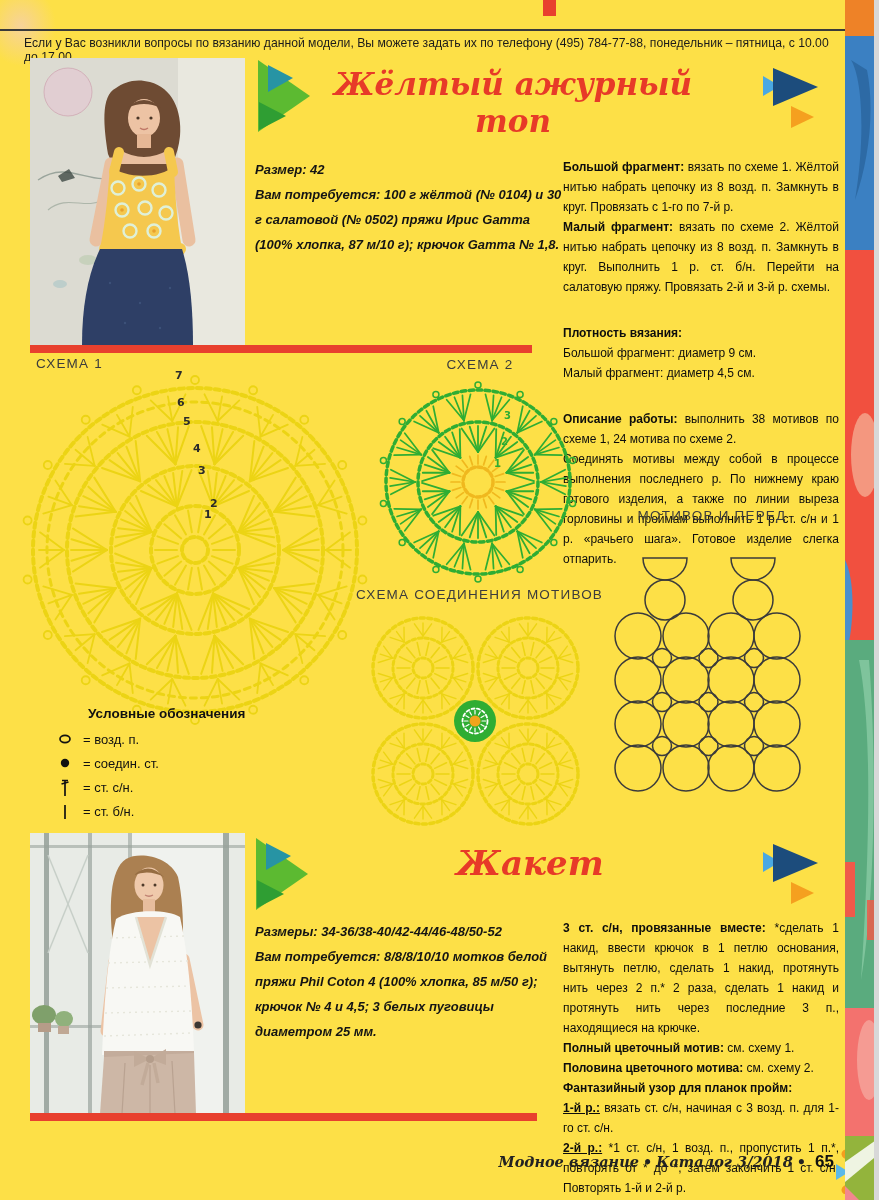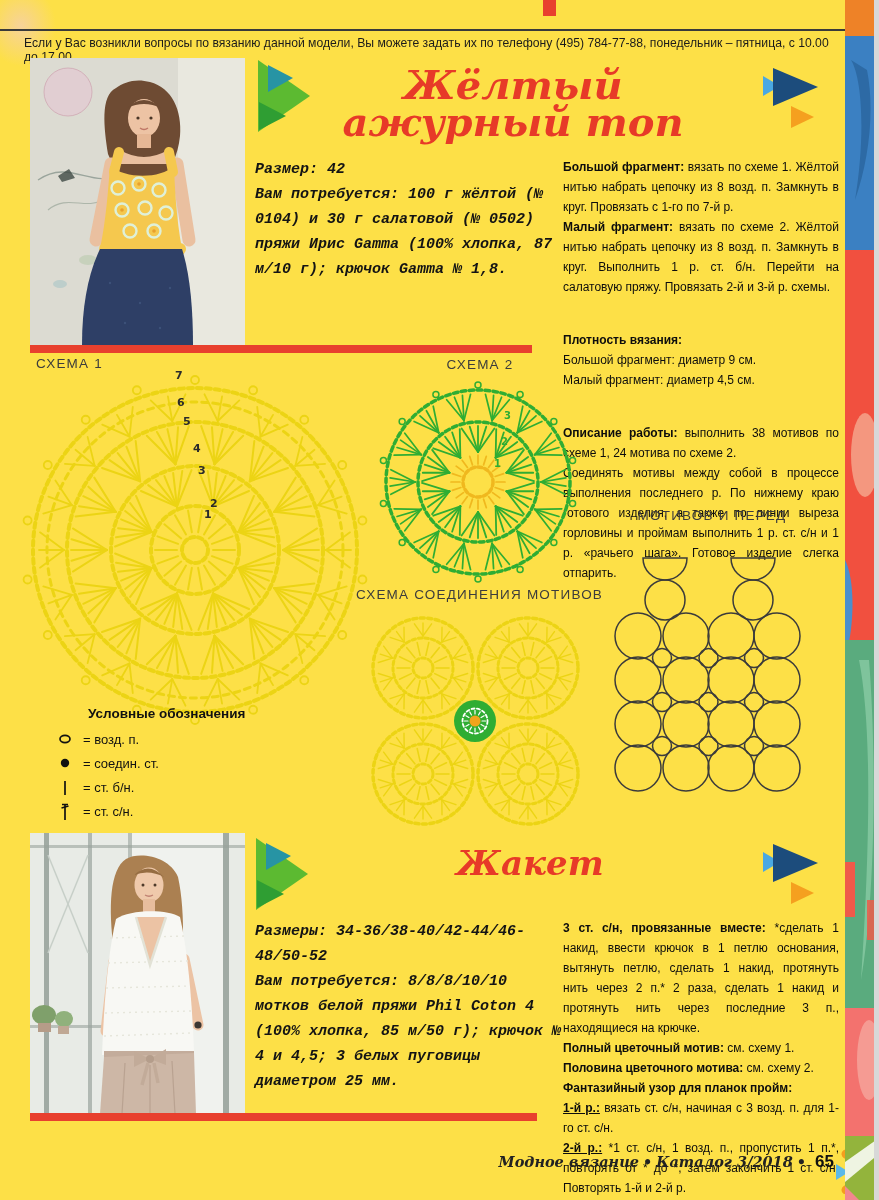--- a/index.html
+++ b/index.html
@@ -6,32 +6,32 @@
   .page{position:relative;width:874px;height:1200px;background:#fde047;overflow:hidden;
         font-family:"Liberation Sans",sans-serif;color:#111;}
   .corner-blush{position:absolute;left:-14px;top:-14px;width:70px;height:80px;border-radius:50%;
         background:radial-gradient(closest-side,rgba(243,203,198,.65),rgba(243,203,198,0));}
   .top-rule{position:absolute;left:0;top:29px;width:845px;height:2px;background:#3a3a3a;}
   .red-tab{position:absolute;left:543px;top:0;width:13px;height:16px;background:#e8402e;}
   .hotline{position:absolute;left:24px;top:36px;width:812px;font-size:12.2px;color:#1b1b1b;}
 
   .title{position:absolute;text-align:center;font-family:"DejaVu Serif",serif;
          font-style:italic;font-weight:bold;color:#e73a28;}
-  .title1{left:293px;top:66px;width:440px;font-size:40px;line-height:37px;}
+  .title1{left:293px;top:66px;width:440px;font-size:31px;line-height:37px;}
   .title2{left:340px;top:843px;width:380px;font-size:34px;line-height:40px;}
 
-  .ib{position:absolute;font-family:Liberation Mono, monospace;font-style:italic;font-weight:bold;
-      font-size:15px;line-height:25px;color:#141414;}
+  .ib{position:absolute;font-family:Liberation Sans, sans-serif;font-style:italic;font-weight:bold;
+      font-size:13px;line-height:25px;color:#141414;}
   .ib p{margin:0;}
   .ib1{left:255px;top:157px;width:308px;}
   .ib2{left:255px;top:919px;width:308px;}
 
   .col{position:absolute;width:276px;font-size:12px;line-height:20px;text-align:justify;color:#0d0d0d;}
   .col p{margin:0;}
-  .col p.gap{margin-top:33px;}
+  .col p.gap{margin-top:26px;}
   .col b{font-weight:bold;}
   .col .u{text-decoration:underline;}
   .col1{left:563px;top:157px;}
   .col2{left:563px;top:918px;}
 
   .photo{position:absolute;display:block;}
   .photo1{left:30px;top:58px;}
   .photo2{left:30px;top:833px;}
   .redbar{position:absolute;height:8px;background:#e8402e;}
   .redbar1{left:30px;top:345px;width:502px;}
@@ -791,31 +791,31 @@
       <span>= возд. п.</span>
     </div>
     <div class="legend-row">
       <svg width="18" height="20" viewBox="0 0 18 20">
           <circle cx="8" cy="10" r="4.2" fill="#111"></circle>
         </svg>
       <span>= соедин. ст.</span>
     </div>
     <div class="legend-row">
       <svg width="18" height="20" viewBox="0 0 18 20">
-          <line x1="8" y1="4" x2="8" y2="18" stroke="#111" stroke-width="1.7"></line>
-        </svg>
-      <span>= ст. б/н.</span>
-    </div>
-    <div class="legend-row">
-      <svg width="18" height="20" viewBox="0 0 18 20">
           <line x1="8" y1="3" x2="8" y2="19" stroke="#111" stroke-width="1.7"></line>
           <line x1="4.5" y1="7" x2="11.5" y2="5" stroke="#111" stroke-width="1.5"></line>
           <line x1="5" y1="3.5" x2="11" y2="3.5" stroke="#111" stroke-width="1.5"></line>
         </svg>
       <span>= ст. с/н.</span>
+    </div>
+    <div class="legend-row">
+      <svg width="18" height="20" viewBox="0 0 18 20">
+          <line x1="8" y1="4" x2="8" y2="18" stroke="#111" stroke-width="1.7"></line>
+        </svg>
+      <span>= ст. б/н.</span>
     </div>
   </div>
 
   <svg class="photo photo2" width="215" height="281" viewBox="0 0 215 281">
     <rect width="215" height="281" fill="#e8ebe6"></rect>
     <rect x="102" width="91" height="281" fill="#f0f2ee"></rect>
     <rect x="14" width="5" height="281" fill="#8f9b94" opacity="0.8"></rect>
     <rect x="58" width="4" height="281" fill="#9aa49d" opacity="0.7"></rect>
     <rect x="98" width="4" height="281" fill="#9aa49d" opacity="0.6"></rect>
     <rect x="193" width="6" height="281" fill="#8f9b94" opacity="0.8"></rect>

